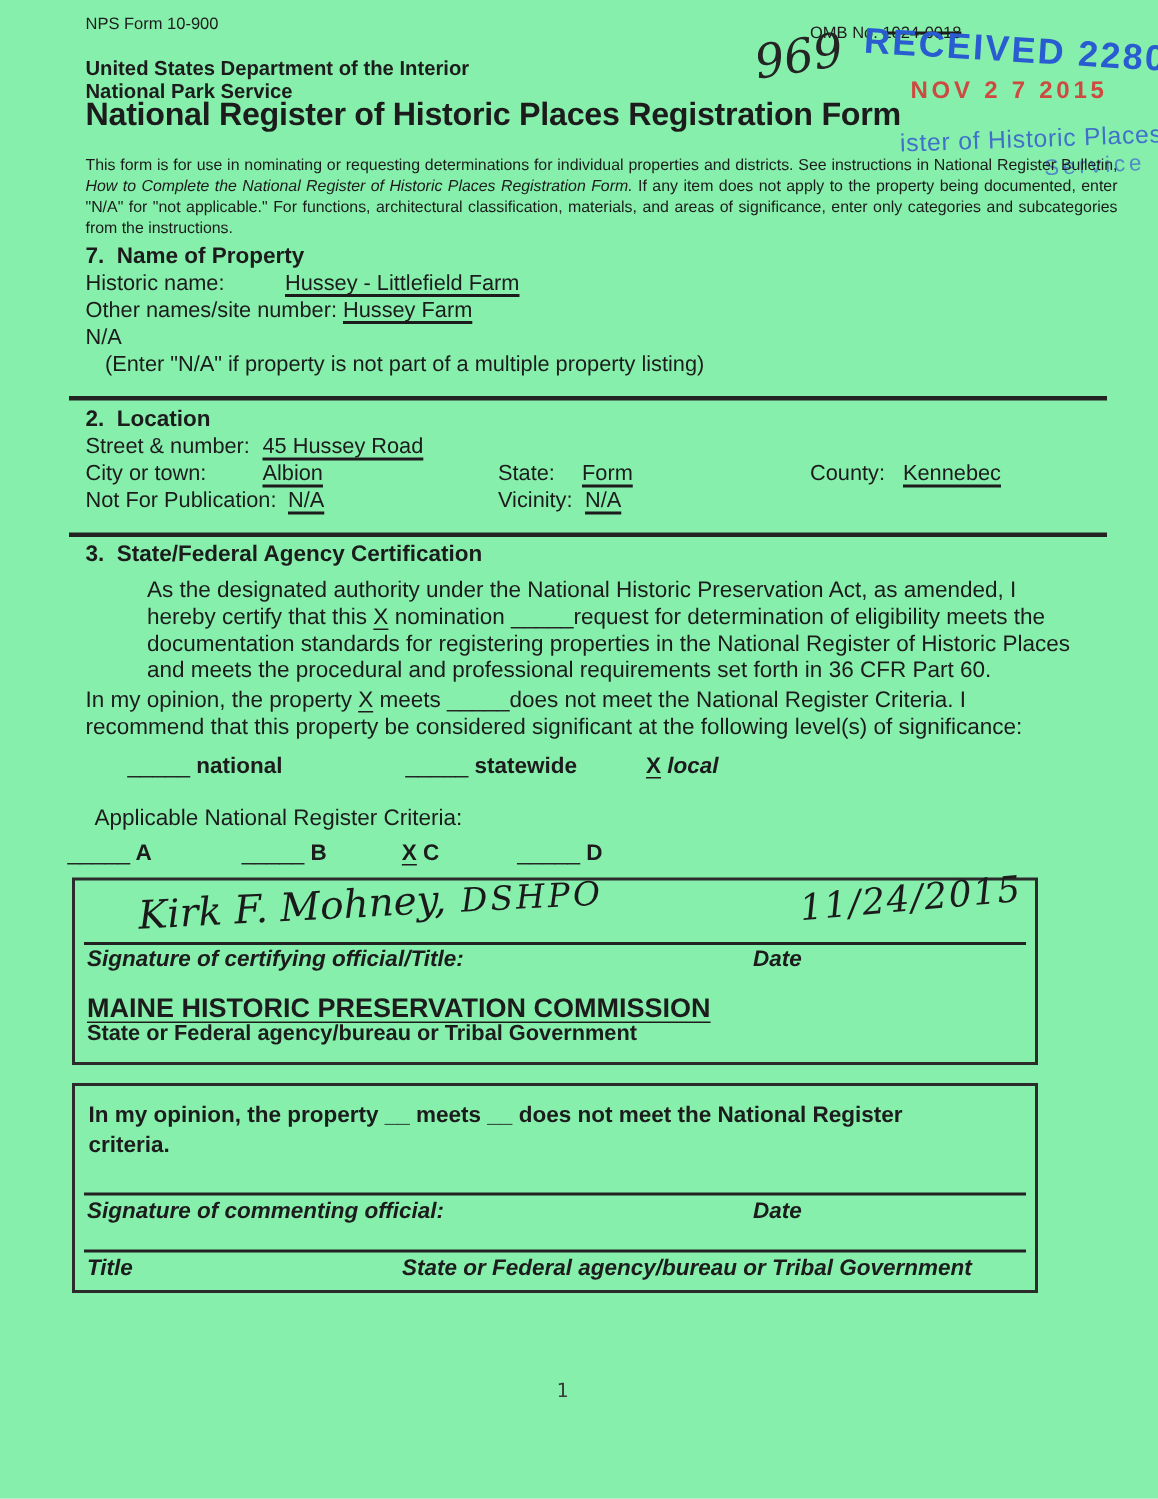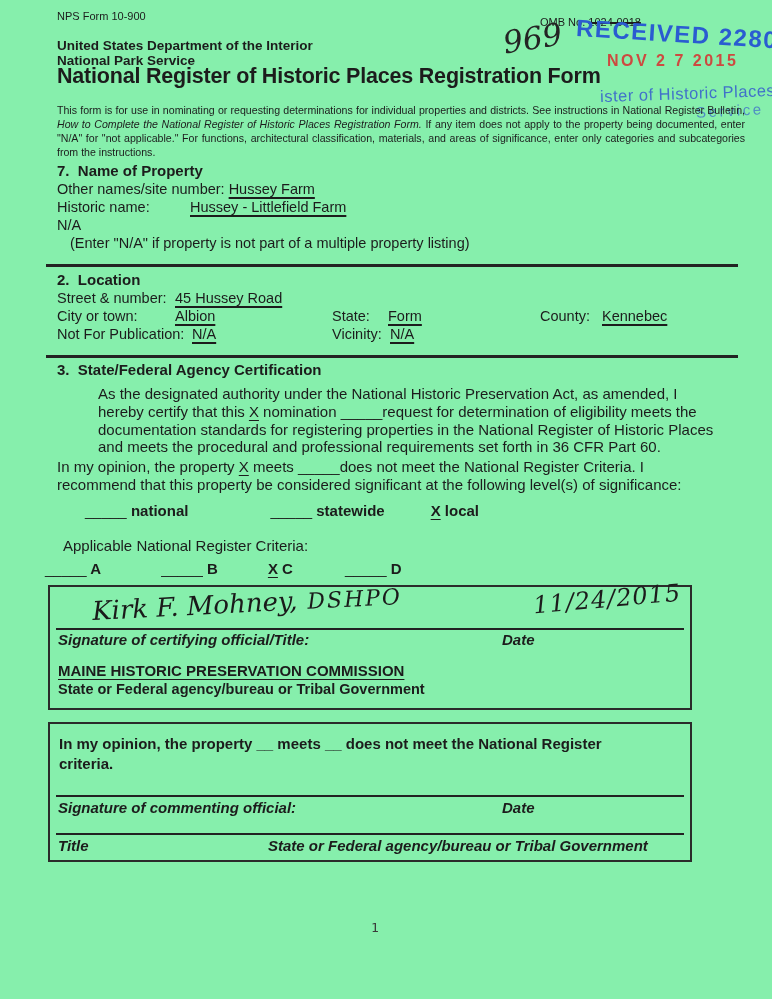--- a/index.html
+++ b/index.html
@@ -65,21 +65,21 @@
   .sig-hw{top:1px; left:42px; font-family:"DejaVu Serif", serif; font-style:italic;
     font-size:26px; transform:rotate(-3deg); white-space:nowrap; color:#1a1a1a;}
   .sig-hw .title-part{font-size:22px; letter-spacing:2px; margin-left:10px;}
   .date-hw{top:-2px; left:483px; font-family:"DejaVu Serif", serif; font-style:italic;
     font-size:24px; transform:rotate(-5deg); white-space:nowrap; letter-spacing:1px;}
   .inline-rule{left:6px; width:628px; border-top:2.5px solid #222; height:0;}
   .rule1{top:41px;} .rule-a{top:71px;} .rule-b{top:109px;}
   .box-lbl{font-weight:bold; font-size:15px;font-style:italic;}
   .sig-lbl{top:44px; left:8px;}
   .date-lbl1{top:44px; left:452px;}
-  .commission{top:75px; left:8px; font-weight:bold; font-size:15px; text-decoration:underline; text-underline-offset:3px;}
+  .commission{top:75px; left:8px; font-weight:bold; font-size:18px; text-decoration:underline; text-underline-offset:3px;}
   .agency-lbl1{top:94px; left:8px; font-weight:bold; font-size:14.5px;}
   .opinion{top:10px; left:9px; font-size:15px; font-weight:bold; line-height:20px;}
   .sig-lbl2{top:75px; left:8px;}
   .date-lbl2{top:75px; left:452px;}
   .title-lbl{top:113px; left:8px;}
   .agency-lbl2{top:113px; left:218px;}
 
   .page-number{top:920px; left:371px; font-size:13px; font-family:"DejaVu Sans Mono", monospace; color:#3a3a3a;}
 </style>
 </head>
@@ -96,26 +96,26 @@
   <div class="abs stamp-reg2">Service</div>
 
   <div class="abs dept">United States Department of the Interior</div>
   <div class="abs agency-line">National Park Service</div>
   <div class="abs doc-title">National Register of Historic Places Registration Form</div>
   <div class="abs intro"><span>This form is for use in nominating or requesting determinations for individual properties and districts.  See instructions in National Register Bulletin, </span><span style="font-style: italic;">How to Complete the National Register of Historic Places Registration Form.</span><span>  If any item does not apply to the property being documented, enter "N/A" for "not applicable."  For functions, architectural classification, materials, and areas of significance, enter only categories and subcategories from the instructions.</span></div>
 
   <div class="abs sec1">
     <div class="s-heading">7.  Name of Property</div>
     <div class="frow">
+      <span class="lbl-fixed">Historic name:</span>
+      <span class="u">Hussey - Littlefield Farm</span>
+    </div>
+    <div class="frow">
       <span class="gap4">Other names/site number:</span>
       <span class="u">Hussey Farm</span>
-    </div>
-    <div class="frow">
-      <span class="lbl-fixed">Historic name:</span>
-      <span class="u">Hussey - Littlefield Farm</span>
     </div>
     <div class="frow">
       <span>N/A</span>
     </div>
     <div class="note">(Enter "N/A" if property is not part of a multiple property listing)</div>
   </div>
 
   <div class="abs hr hr1"></div>
 
   <div class="abs sec2">
@@ -137,21 +137,21 @@
   <div class="abs para para1">
     <div><span>As the designated authority under the National Historic Preservation Act, as amended, I</span></div>
     <div><span>hereby certify that this </span><span style="text-decoration: underline; text-underline-offset: 3px;">X</span><span> nomination </span><span>_____</span><span>request for determination of eligibility meets the</span></div>
     <div><span>documentation standards for registering properties in the National Register of Historic Places</span></div>
     <div><span>and meets the procedural and professional requirements set forth in 36 CFR Part 60.</span></div>
   </div>
   <div class="abs para para2">
     <div><span>In my opinion, the property </span><span style="text-decoration: underline; text-underline-offset: 3px;">X</span><span> meets </span><span>_____</span><span>does not meet the National Register Criteria.  I</span></div>
     <div><span>recommend that this property be considered significant at the following level(s) of significance:</span></div>
   </div>
-  <div class="abs levels"><span style="margin-left: 28px;">_____</span><span style="font-weight: bold;"> national</span><span style="margin-left: 82px;">_____</span><span style="font-weight: bold;"> statewide</span><span style="font-weight: bold; text-decoration: underline; text-underline-offset: 3px; margin-left: 46px;">X</span><span style="font-weight: bold;"> local</span></div>
+  <div class="abs levels"><span style="margin-left: 28px;">_____</span><span style="font-weight: bold;"> national</span><span style="margin-left: 82px;">_____</span><span style="font-weight: bold;"> statewide</span><span style="font-weight: bold; text-decoration: underline; text-underline-offset: 3px; margin-left: 46px;">X</span><span style="font-weight: bold; font-style: italic;"> local</span></div>
   <div class="abs criteria-label">Applicable National Register Criteria:</div>
   <div class="abs criteria"><span>_____</span><span style="font-weight: bold;"> A</span><span style="margin-left: 60px;">_____</span><span style="font-weight: bold;"> B</span><span style="font-weight: bold; text-decoration: underline; text-underline-offset: 3px; margin-left: 50px;">X</span><span style="font-weight: bold;"> C</span><span style="margin-left: 52px;">_____</span><span style="font-weight: bold;"> D</span></div>
 
   <div class="abs box box1">
     <div class="abs sig-hw"><span>Kirk F. Mohney,</span><span class="title-part">DSHPO</span></div>
     <div class="abs date-hw">11/24/2015</div>
     <div class="abs inline-rule rule1"></div>
     <div class="abs box-lbl sig-lbl">Signature of certifying official/Title:</div>
     <div class="abs box-lbl date-lbl1">Date</div>
     <div class="abs commission">MAINE HISTORIC PRESERVATION COMMISSION</div>

